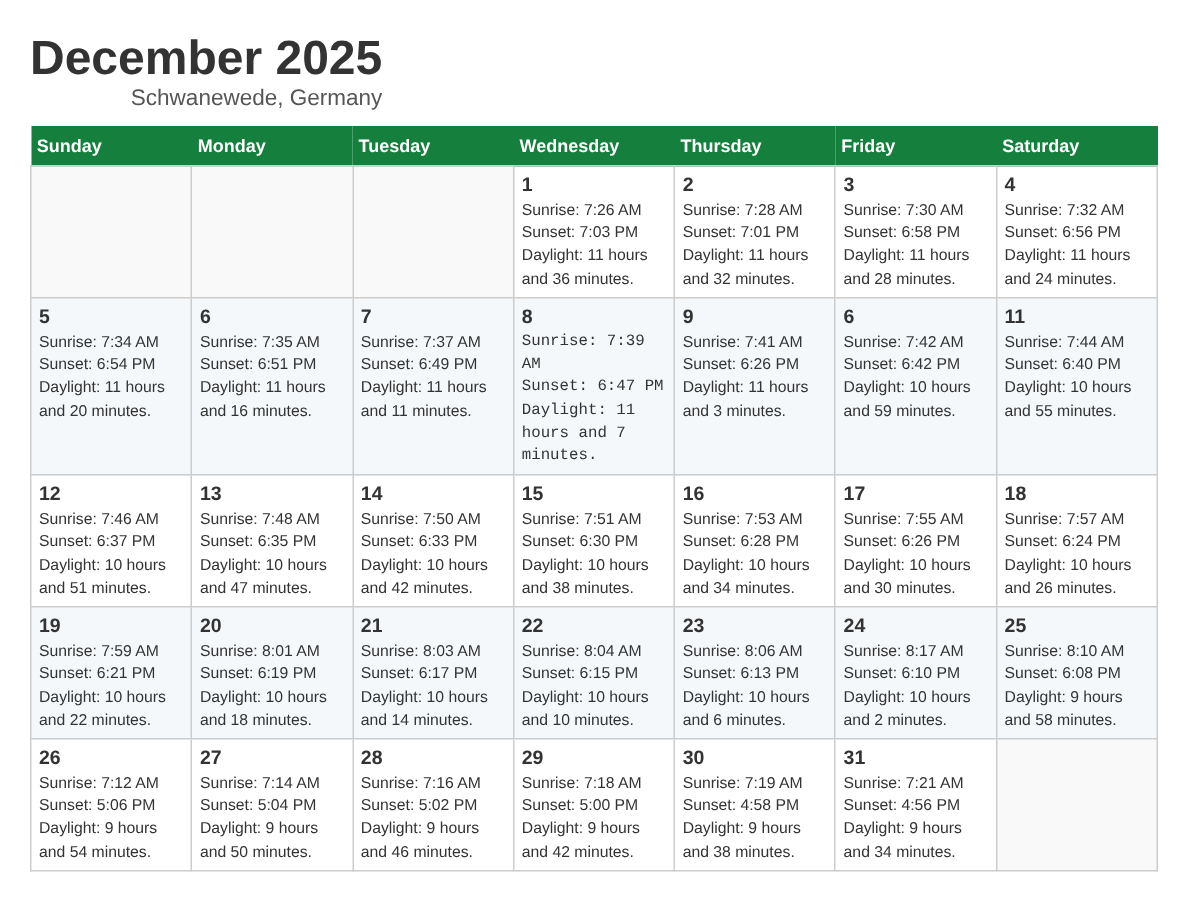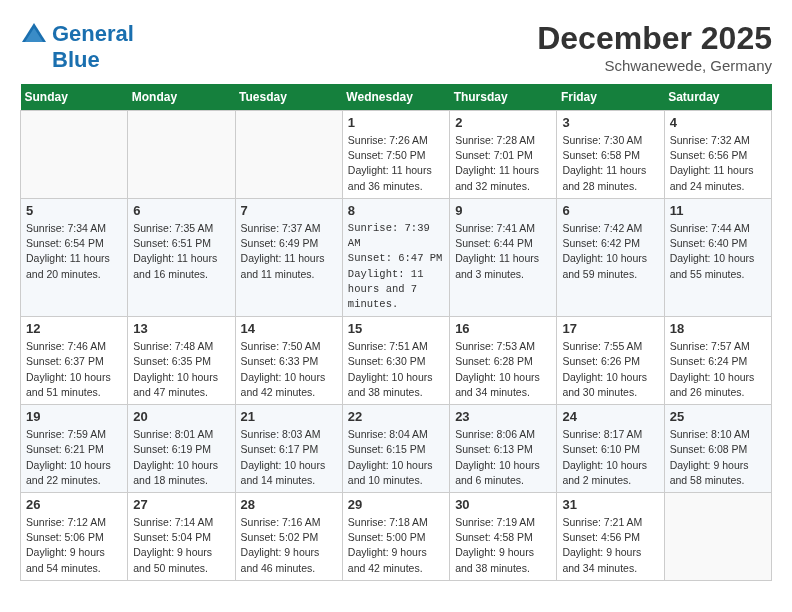--- a/index.html
+++ b/index.html
@@ -89,32 +89,20 @@
     }
     .logo-row {
       display: flex;
       align-items: center;
     }
   </style>
 </head>
 <body>
 
 <div class="header">
-  <div class="logo-wrap">
-    <div class="logo-row">
-      <svg class="logo-icon" viewBox="0 0 28 28" xmlns="http://www.w3.org/2000/svg">
-        <polygon points="14,3 26,22 2,22" fill="#1a6faf"></polygon>
-        <polygon points="14,8 23,22 5,22" fill="#5aaadf" opacity="0.5"></polygon>
-      </svg>
-      <div class="logo-text">
-        <span>General</span>
-      </div>
-    </div>
-    <div class="logo-text" style="color:#1a6faf; padding-left:32px;">Blue</div>
-  </div>
   <div class="title-block">
     <div class="month-title">December 2025</div>
     <div class="location-title">Schwanewede, Germany</div>
   </div>
 </div>
 
 <table>
   <thead>
     <tr>
     <th>Sunday</th>
@@ -127,21 +115,21 @@
       </tr>
   </thead>
   <tbody id="calendar-body">
   <tr>
         <td class="empty"></td>
         <td class="empty"></td>
         <td class="empty"></td>
         <td>
           <div class="day-num">1</div>
           <div class="day-info" style="white-space: pre-line;">Sunrise: 7:26 AM
-Sunset: 7:50 PM
+Sunset: 7:03 PM
 Daylight: 11 hours and 36 minutes.</div>
         </td>
         <td>
           <div class="day-num">2</div>
           <div class="day-info" style="white-space: pre-line;">Sunrise: 7:28 AM
 Sunset: 7:01 PM
 Daylight: 11 hours and 32 minutes.</div>
         </td>
         <td>
           <div class="day-num">3</div>
@@ -177,21 +165,21 @@
         </td>
         <td>
           <div class="day-num">8</div>
           <div class="day-info" style="white-space: pre-line; font-family: Liberation Mono, monospace;">Sunrise: 7:39 AM
 Sunset: 6:47 PM
 Daylight: 11 hours and 7 minutes.</div>
         </td>
         <td>
           <div class="day-num">9</div>
           <div class="day-info" style="white-space: pre-line;">Sunrise: 7:41 AM
-Sunset: 6:44 PM
+Sunset: 6:26 PM
 Daylight: 11 hours and 3 minutes.</div>
         </td>
         <td>
           <div class="day-num">6</div>
           <div class="day-info" style="white-space: pre-line;">Sunrise: 7:42 AM
 Sunset: 6:42 PM
 Daylight: 10 hours and 59 minutes.</div>
         </td>
         <td>
           <div class="day-num">11</div>

